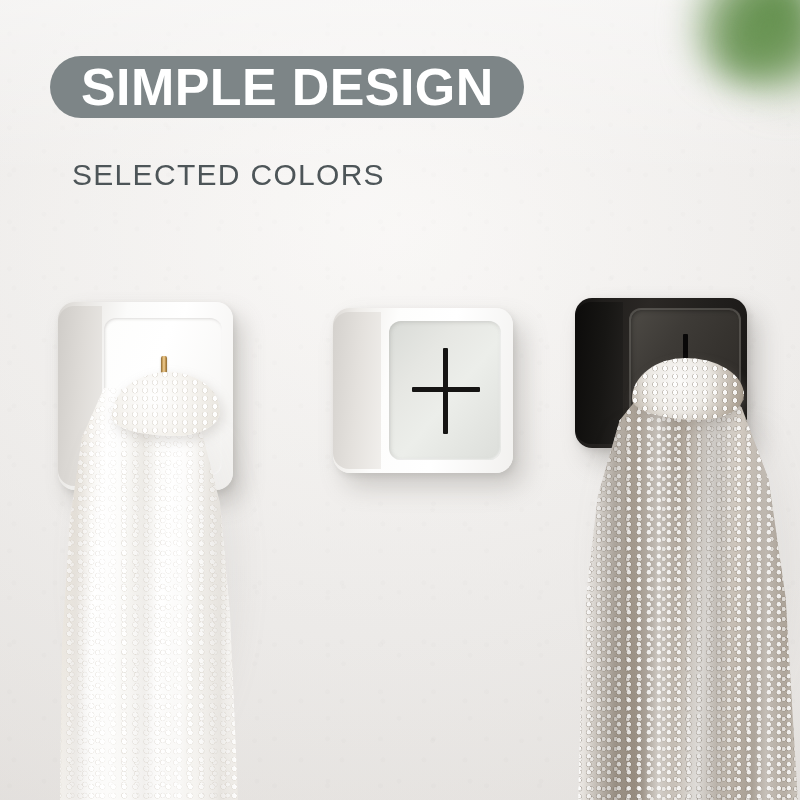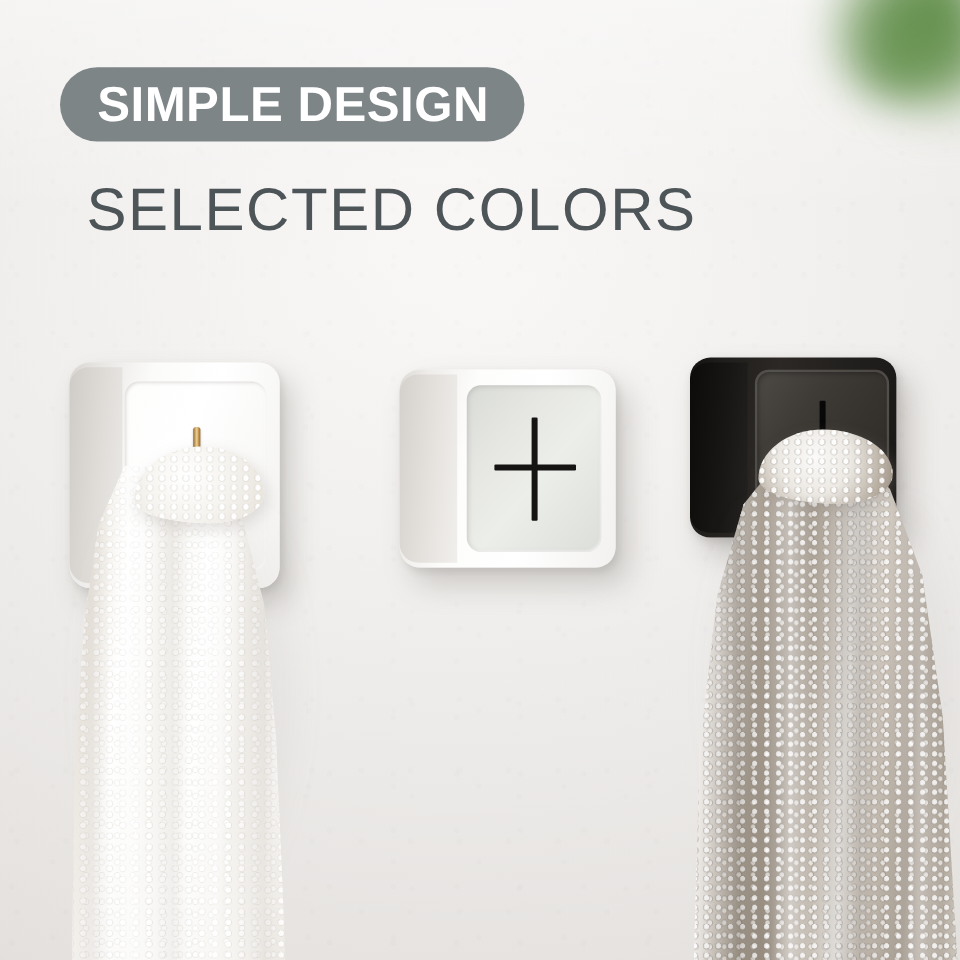--- a/index.html
+++ b/index.html
@@ -68,32 +68,32 @@
     position:absolute;
     left:50px; top:56px;
     height:62px;
     padding:0 30px 0 31px;
     display:flex; align-items:center;
     background:#7d8587;
     border-radius:31px;
   }
   .badge-label {
     color:#ffffff;
-    font-size:41px;
+    font-size:52px;
     font-weight:bold;
     letter-spacing:.4px;
     line-height:1;
     white-space:nowrap;
   }
 
   .subtitle {
     position:absolute;
     left:72px; top:147px;
     color:#4d5558;
-    font-size:50px;
+    font-size:30px;
     font-weight:normal;
     letter-spacing:1.3px;
     line-height:56px;
     white-space:nowrap;
   }
   .subtitle-line { display:block; }
 
   
   .hook { position:absolute; }
 

